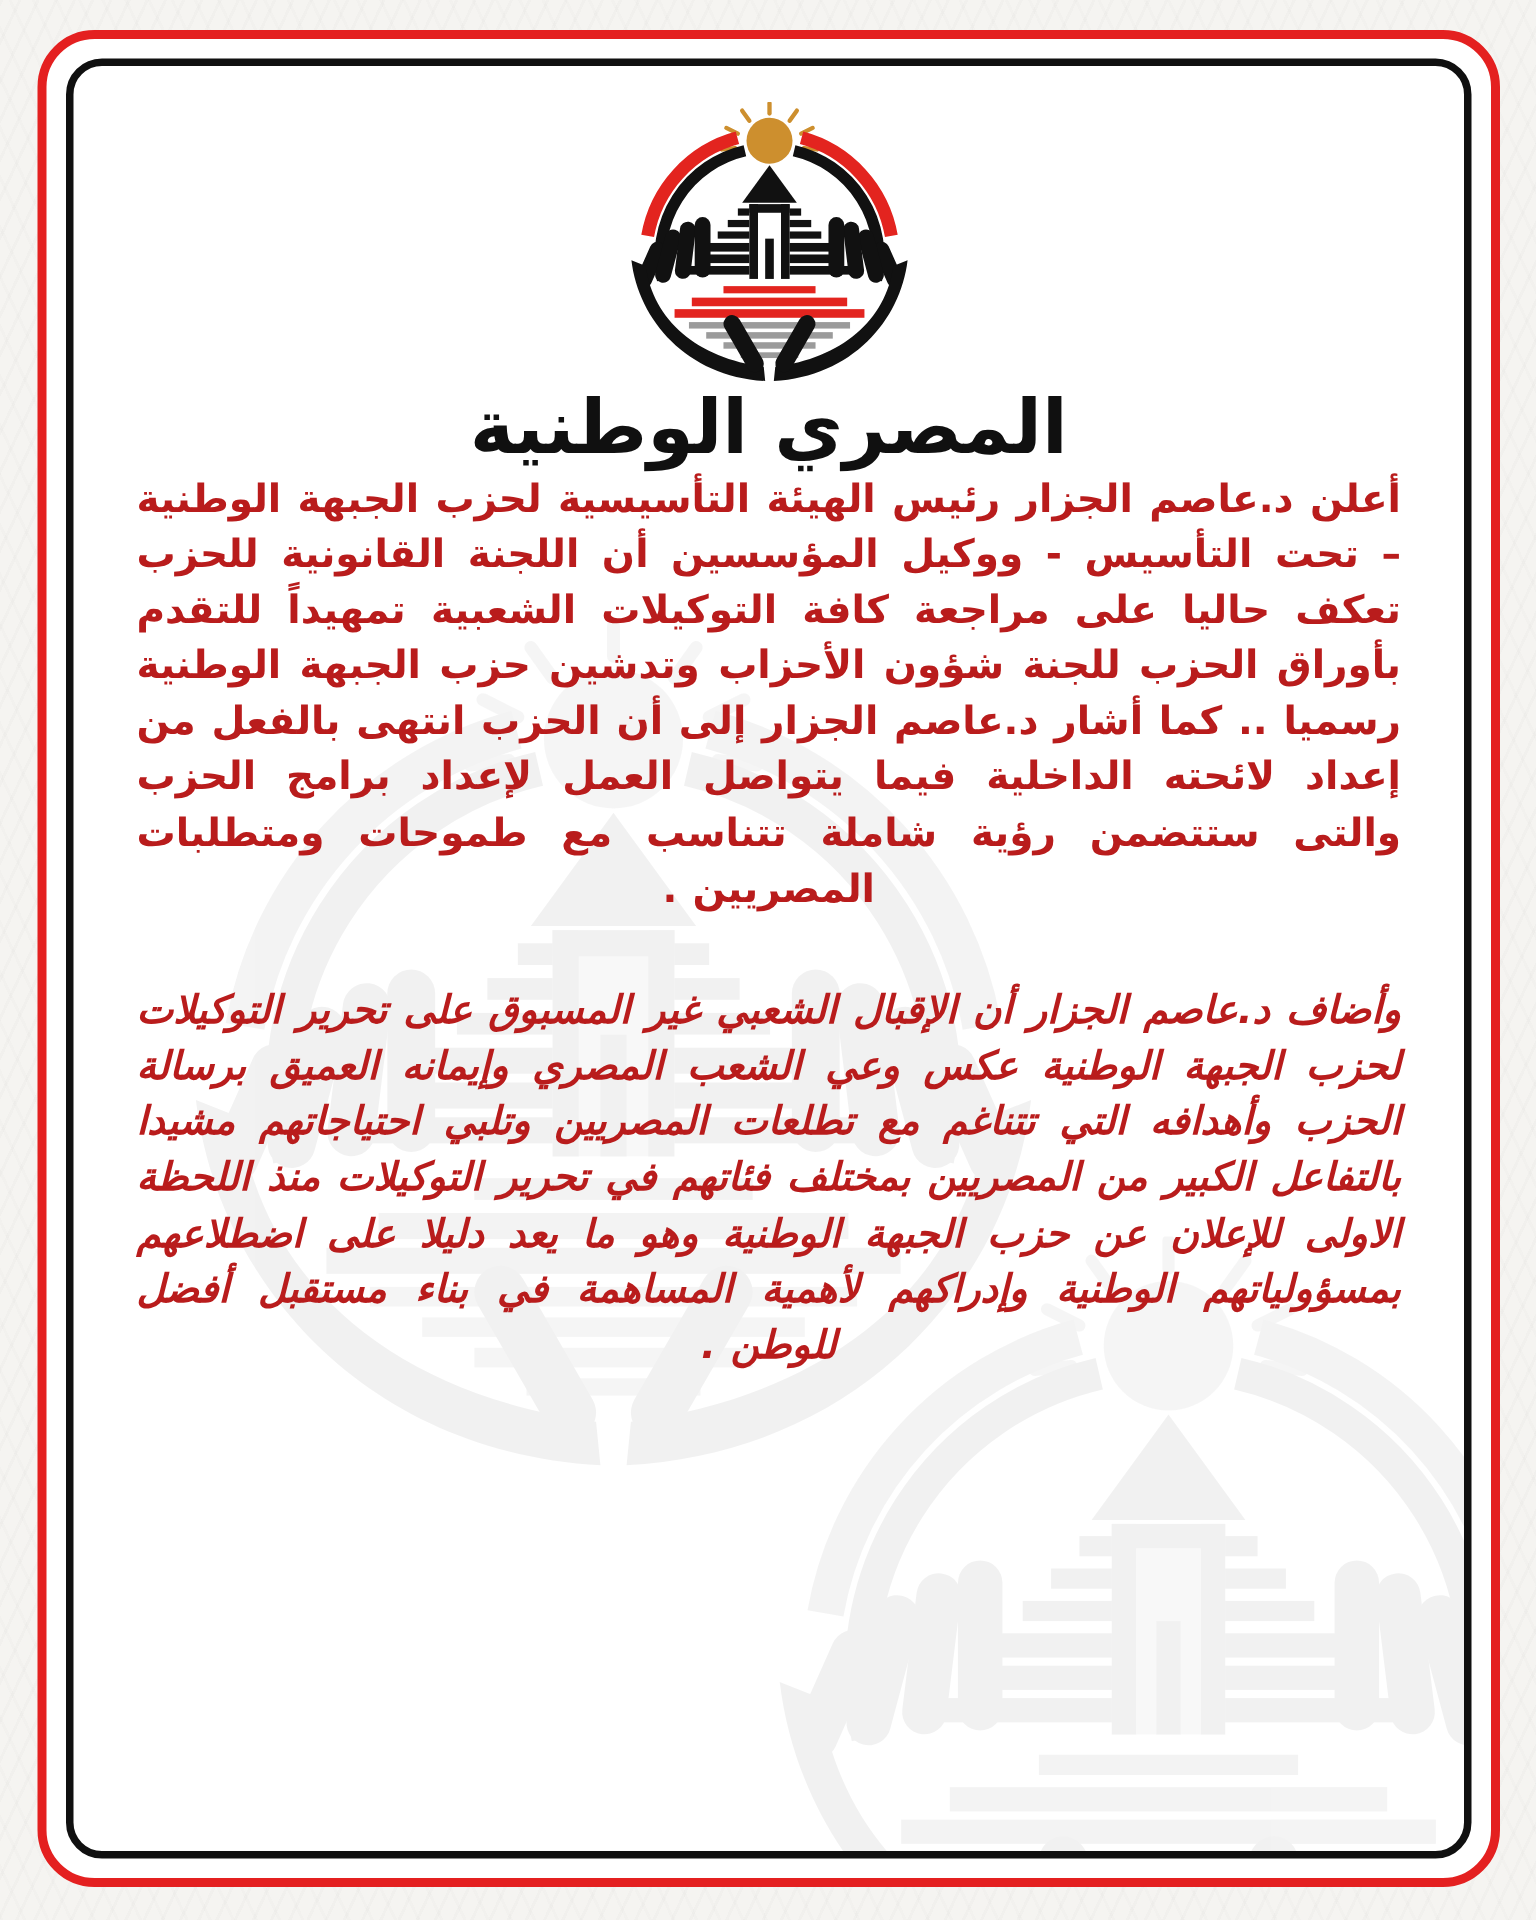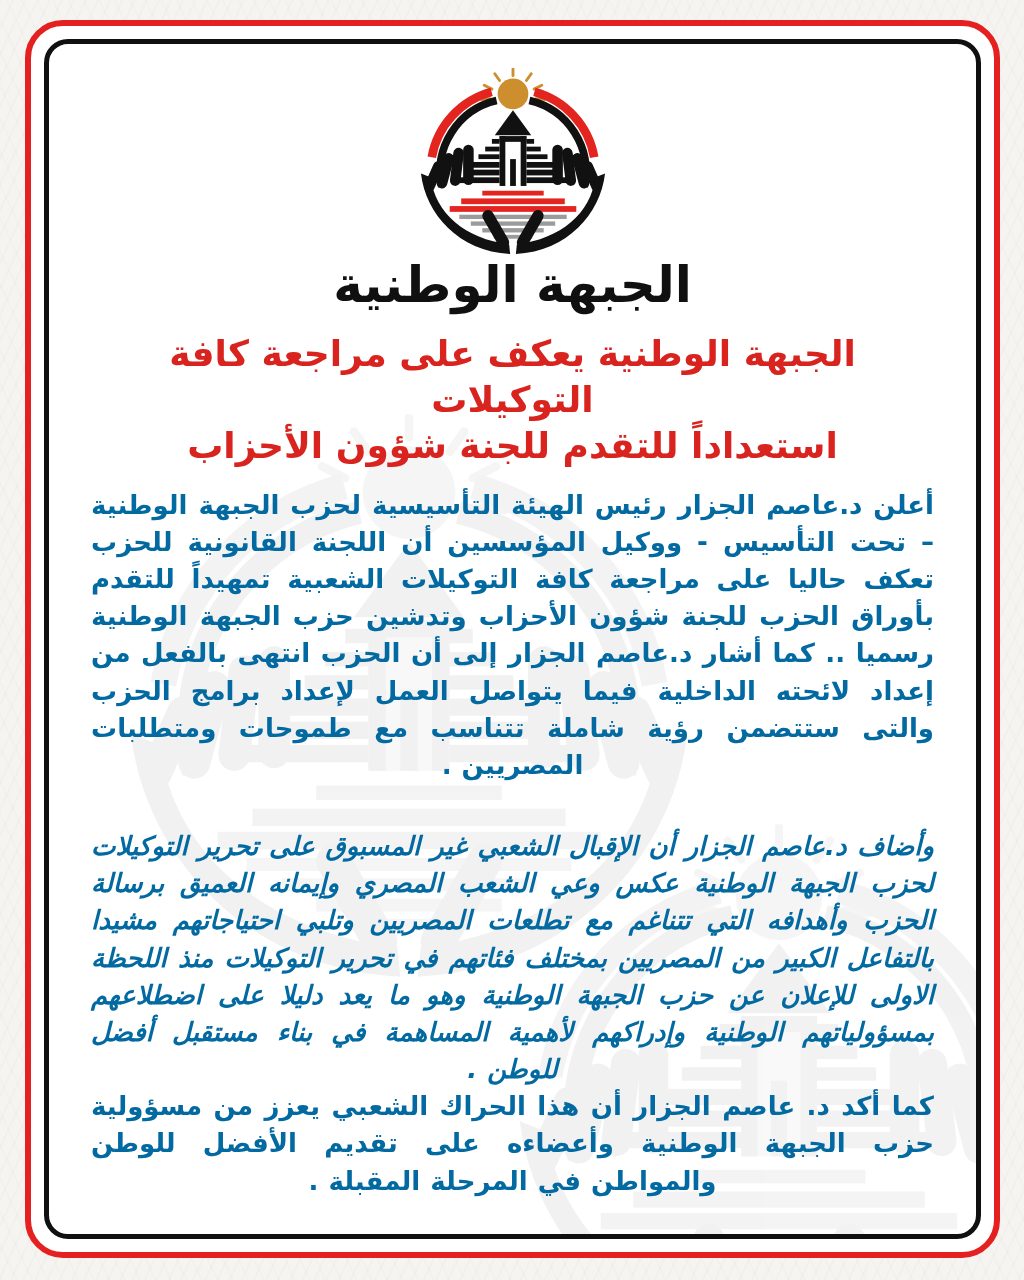--- a/index.html
+++ b/index.html
@@ -62,22 +62,21 @@
   }
   .headline {
     margin: 16px 0 0 0;
     text-align: center;
     color: #d8231f;
     font-weight: bold;
     font-size: 36px;
     line-height: 1.28;
   }
   .article {
-    margin-top: 18px;
-    color: #0369a1;
+    color: #b91c1c;
     direction: rtl;
   }
   .article p {
     margin: 0;
     font-size: 26px;
     font-weight: bold;
     line-height: 1.43;
     text-align: justify;
     text-align-last: center;
     word-spacing: 1px;
@@ -177,29 +176,24 @@
         </svg>
 
       <div class="content">
 
         <div class="logo-wrap">
           <svg class="logo-svg" viewBox="0 0 200 195">
               <use href="#logo-sym"></use>
             </svg>
         </div>
 
-        <div class="calligraphy">الجبهة الوطنية</div>
+        <div class="calligraphy">المصري الوطنية</div>
 
-        <h1 class="headline">
-          <span>الجبهة الوطنية يعكف على مراجعة كافة التوكيلات</span><br>
-          <span>استعداداً للتقدم للجنة شؤون الأحزاب</span>
-        </h1>
 
         <div class="article">
           <p class="para-1">أعلن د.عاصم الجزار رئيس الهيئة التأسيسية لحزب الجبهة الوطنية – تحت التأسيس - ووكيل المؤسسين أن اللجنة القانونية للحزب تعكف حاليا على مراجعة كافة التوكيلات الشعبية تمهيداً للتقدم بأوراق الحزب للجنة شؤون الأحزاب وتدشين حزب الجبهة الوطنية رسميا .. كما أشار د.عاصم الجزار إلى أن الحزب انتهى بالفعل من إعداد لائحته الداخلية فيما يتواصل العمل لإعداد برامج الحزب والتى ستتضمن رؤية شاملة تتناسب مع طموحات ومتطلبات المصريين .</p>
           <p class="para-2">وأضاف د.عاصم الجزار أن الإقبال الشعبي غير المسبوق على تحرير التوكيلات لحزب الجبهة الوطنية عكس وعي الشعب المصري وإيمانه العميق برسالة الحزب وأهدافه التي تتناغم مع تطلعات المصريين وتلبي احتياجاتهم مشيدا بالتفاعل الكبير من المصريين بمختلف فئاتهم في تحرير التوكيلات منذ اللحظة الاولى للإعلان عن حزب الجبهة الوطنية وهو ما يعد دليلا على اضطلاعهم بمسؤولياتهم الوطنية وإدراكهم لأهمية المساهمة في بناء مستقبل أفضل للوطن .</p>
-          <p class="para-3">كما أكد د. عاصم الجزار أن هذا الحراك الشعبي يعزز من مسؤولية حزب الجبهة الوطنية وأعضاءه على تقديم الأفضل للوطن والمواطن في المرحلة المقبلة .</p>
         </div>
 
       </div>
     </div>
   </div>
 </div>
 
 </body></html>

